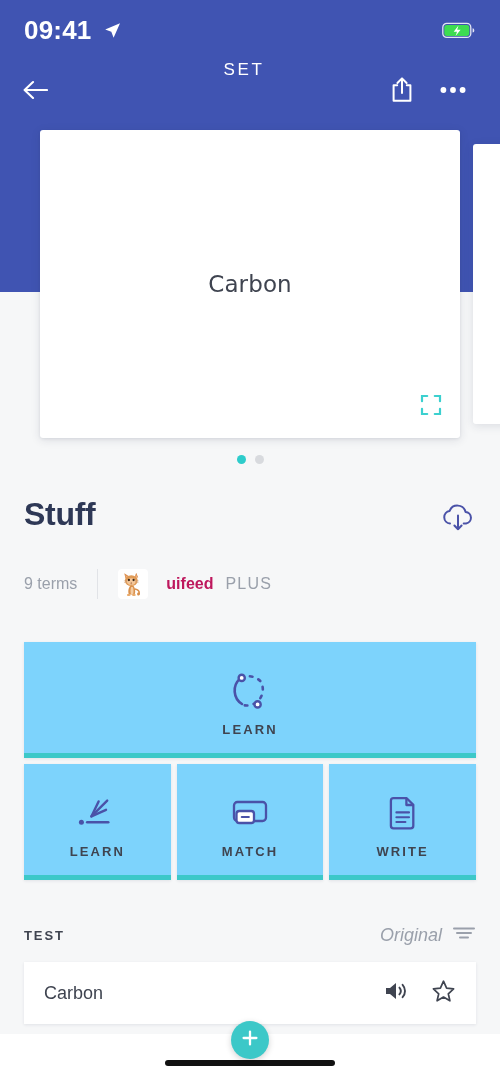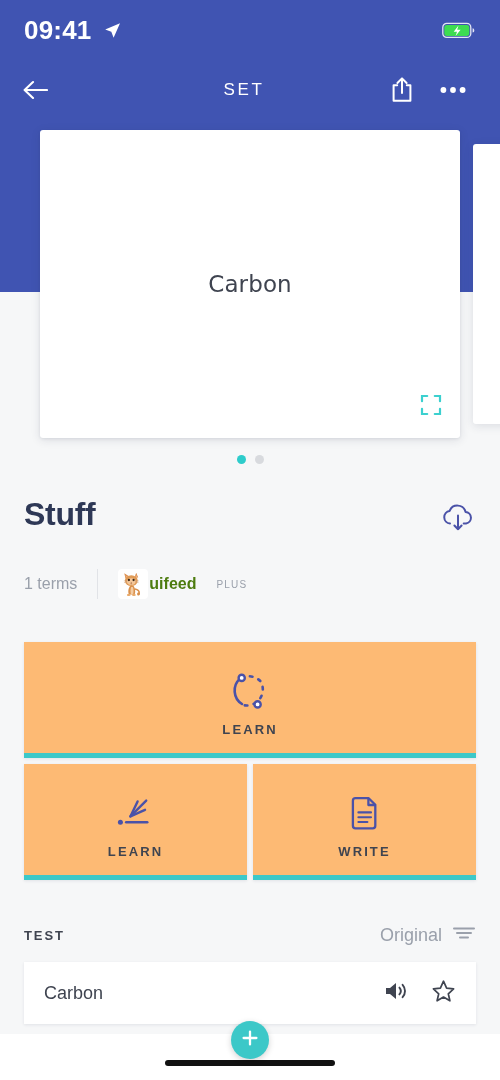--- a/index.html
+++ b/index.html
@@ -32,21 +32,21 @@
   .clock {
     color:#ffffff; font-size:26px; font-weight:bold; letter-spacing:0.2px;
     display:flex; align-items:center; gap:12px;
   }
   .loc-arrow { display:block; }
   .battery { display:flex; align-items:center; }
 
   
   .navbar {
     position:absolute; top:60px; left:0; width:488px; height:60px;
-    display:flex; align-items:center; padding:0 22px;
+    display:flex; padding:0 22px;
   }
   .nav-title {
     position:absolute; left:0; right:0; text-align:center;
     color:#ffffff; font-size:17px; letter-spacing:2.6px; font-weight:400;
     pointer-events:none;
   }
   .nav-left { display:flex; align-items:center; z-index:2; }
   .nav-right { margin-left:auto; display:flex; align-items:center; gap:26px; z-index:2; }
   .icon-btn { display:flex; align-items:center; justify-content:center; cursor:pointer; }
 
@@ -93,50 +93,50 @@
     position:absolute; top:568px; left:24px;
     display:flex; align-items:center; height:32px;
   }
   .terms-count { font-size:16px; color:#9aa0ab; }
   .meta-divider { width:1px; height:30px; background:#e1e3e7; margin:0 20px; }
   .avatar {
     width:30px; height:30px; border-radius:4px; overflow:hidden;
     display:flex; align-items:center; justify-content:center;
     background:#ffffff;
   }
-  .author { font-size:16px; font-weight:bold; color:#4d7c0f; margin-left:1px; }
-  .plus-badge { font-size:10px; color:#9aa0ab; letter-spacing:1.2px; margin-left:20px; font-weight:400; }
+  .author { font-size:16px; font-weight:bold; color:#be185d; margin-left:18px; }
+  .plus-badge { font-size:16px; color:#9aa0ab; letter-spacing:1.2px; margin-left:12px; font-weight:400; }
 
   
   .modes { position:absolute; top:642px; left:24px; width:452px; }
   .mode-row { display:flex; gap:6px; margin-bottom:6px; }
   .mode-tile {
     position:relative; flex:1;
-    background:#fdba74; height:116px;
+    background:#7dd3fc; height:116px;
     box-shadow:0 1px 3px rgba(40,45,80,0.10);
     display:flex; flex-direction:column; align-items:center; justify-content:center;
     cursor:pointer;
   }
   .mode-tile .mode-icon { height:56px; display:flex; align-items:center; justify-content:center; }
   .mode-label {
     font-size:13px; font-weight:bold; color:#3f4450;
     letter-spacing:2.1px; margin-top:2px;
   }
   .mode-tile::after {
     content:""; position:absolute; left:0; right:0; bottom:0;
     height:5px; background:#3cc8c8;
   }
 
   
   .terms-header {
     position:absolute; top:912px; left:0; width:500px; height:46px;
     display:flex; align-items:center; padding:0 24px;
   }
   .terms-label { font-size:13px; font-weight:bold; color:#3f4450; letter-spacing:1.9px; }
-  .sort-group { margin-left:auto; display:flex; align-items:center; gap:10px; cursor:pointer; }
+  .sort-group { margin-left:auto; display:flex; align-items:center; gap:10px; cursor:pointer;font-style:italic; }
   .sort-value { font-size:18px; color:#9aa0ab; }
 
   .term-card {
     position:absolute; top:962px; left:24px; width:452px; height:62px;
     background:#ffffff; box-shadow:0 1px 3px rgba(40,45,80,0.10);
     display:flex; align-items:center; padding:0 20px;
   }
   .term-text { font-size:18px; color:#3f4450; }
   .term-actions { margin-left:auto; display:flex; align-items:center; gap:22px; }
 
@@ -233,21 +233,21 @@
     <div class="set-title">Stuff</div>
     <span class="dl-icon">
       <svg width="36" height="32" viewBox="0 0 36 32">
         <path d="M10 21.5a6.3 6.3 0 0 1-.4-12.5A8.4 8.4 0 0 1 25.6 10a5.8 5.8 0 0 1 .5 11.5h-2.4" fill="none" stroke="#4a52a8" stroke-width="2" stroke-linecap="round" stroke-linejoin="round"></path>
         <path d="M18 13.5v13.8M18 27.3l-3.6-3.8M18 27.3l3.6-3.8" fill="none" stroke="#4a52a8" stroke-width="2" stroke-linecap="round" stroke-linejoin="round"></path>
       </svg>
     </span>
   </div>
 
   <div class="meta-row">
-    <span class="terms-count">1 terms</span>
+    <span class="terms-count">9 terms</span>
     <span class="meta-divider"></span>
     <span class="avatar">
       <svg width="30" height="30" viewBox="0 0 30 30">
 
         <path d="M7.5 9.5 L6.3 4.2 L10.6 7.0 Z" fill="#d98b4a"></path>
         <path d="M16.5 8.6 L18.2 3.8 L20.2 8.4 Z" fill="#d98b4a"></path>
         <path d="M8.1 9.3 L7.4 6.1 L10.0 7.9 Z" fill="#f0b283"></path>
         <path d="M16.9 8.5 L18.1 5.6 L19.4 8.4 Z" fill="#f0b283"></path>
         <ellipse cx="13.3" cy="11.6" rx="6.4" ry="5.4" fill="#e09a55"></ellipse>
         <ellipse cx="13.3" cy="12.6" rx="4.3" ry="3.4" fill="#f3c79a"></ellipse>
@@ -289,20 +289,30 @@
             <path d="M33.2 7.6 L17.4 23.4" stroke="#4a52a8" stroke-width="2.4" stroke-linecap="round"></path>
             <path d="M24.6 8.4 L17.4 23.4 L32.0 16.8" fill="none" stroke="#4a52a8" stroke-width="2.4" stroke-linejoin="round" stroke-linecap="round"></path>
             <path d="M13.2 29.2 h21.0" stroke="#4a52a8" stroke-width="2.6" stroke-linecap="round"></path>
             <circle cx="7.4" cy="29.2" r="2.5" fill="#4a52a8"></circle>
           </svg>
         </span>
         <span class="mode-label">LEARN</span>
       </div>
       <div class="mode-tile">
         <span class="mode-icon">
+          <svg width="46" height="40" viewBox="0 0 46 40">
+            <rect x="7.0" y="8.0" width="32" height="19" rx="3.4" fill="none" stroke="#4a52a8" stroke-width="2.3"></rect>
+            <rect x="9.5" y="17.0" width="17.5" height="12" rx="2.8" fill="#ffffff" stroke="#4a52a8" stroke-width="2.3"></rect>
+            <path d="M14.8 23.0 h7.0" stroke="#4a52a8" stroke-width="2.2" stroke-linecap="round"></path>
+          </svg>
+        </span>
+        <span class="mode-label">MATCH</span>
+      </div>
+      <div class="mode-tile">
+        <span class="mode-icon">
           <svg width="46" height="42" viewBox="0 0 46 42">
             <path d="M13.5 5.2 h13.2 l6.6 6.6 v21.0 a2.6 2.6 0 0 1 -2.6 2.6 h-17.2 a2.6 2.6 0 0 1 -2.6 -2.6 v-25.0 a2.6 2.6 0 0 1 2.6 -2.6 z" fill="none" stroke="#4a52a8" stroke-width="2.3" stroke-linejoin="round"></path>
             <path d="M26.4 5.2 v6.8 h6.8" fill="none" stroke="#4a52a8" stroke-width="2.3" stroke-linejoin="round"></path>
             <path d="M16.4 19.4 h12.6 M16.4 24.2 h12.6 M16.4 29.0 h9.0" stroke="#4a52a8" stroke-width="2.1" stroke-linecap="round"></path>
           </svg>
         </span>
         <span class="mode-label">WRITE</span>
       </div>
     </div>
   </div>

